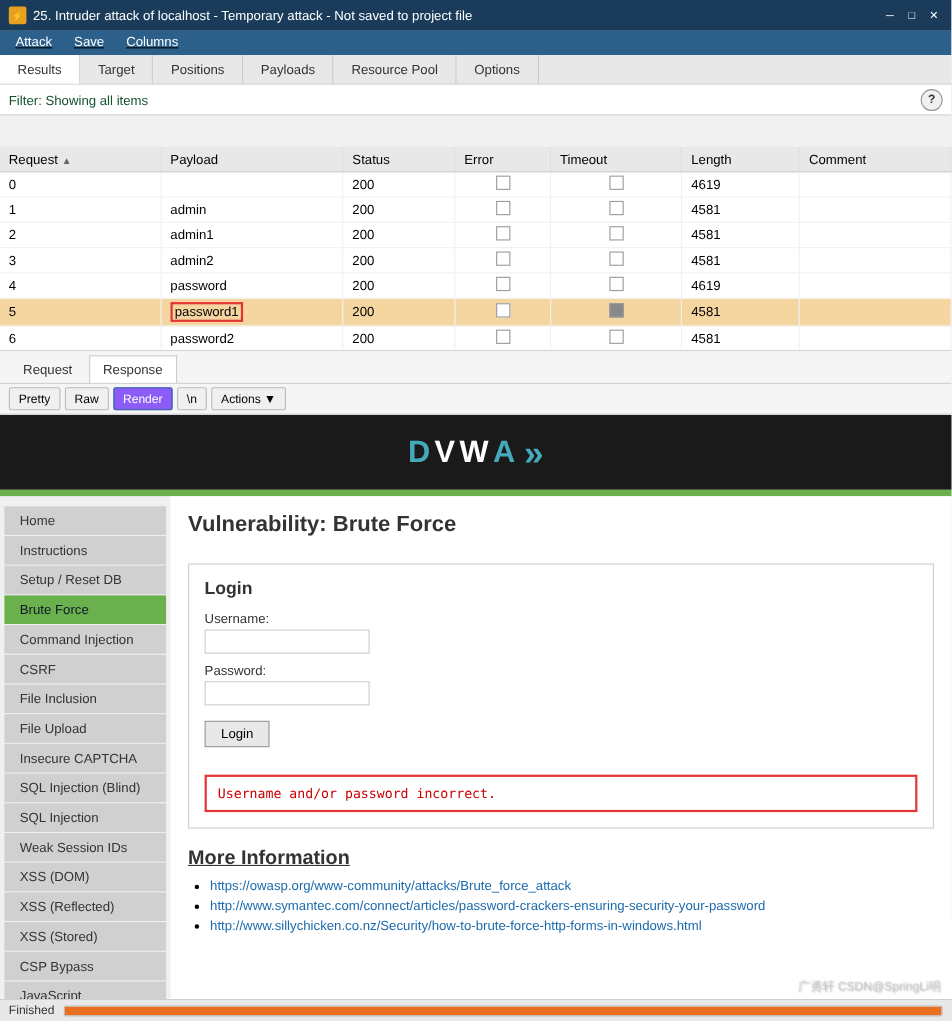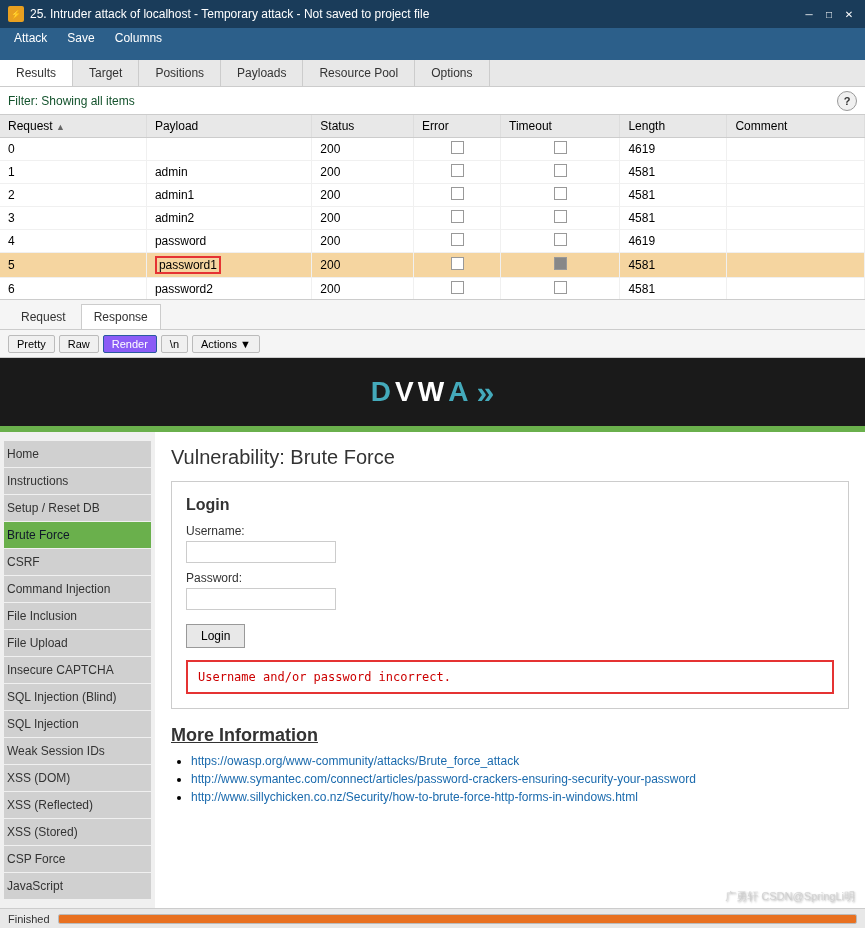--- a/index.html
+++ b/index.html
@@ -19,21 +19,22 @@
     .title-bar-left { display: flex; align-items: center; gap: 6px; }
     .title-bar-icon { width: 16px; height: 16px; background: #e8a020; border-radius: 2px; display: flex; align-items: center; justify-content: center; font-size: 10px; color: white; font-weight: bold; }
     .title-bar-controls { display: flex; gap: 4px; }
     .title-btn { width: 16px; height: 16px; border: none; cursor: pointer; display: flex; align-items: center; justify-content: center; font-size: 10px; color: white; background: transparent; }
 
     
     .menu-bar {
       background: #2c5f8a;
       display: flex;
       padding: 0 4px;
-      height: 32px;
+      height: 22px;
+      text-decoration: underline;
     }
     .menu-item {
       color: white;
       padding: 3px 10px;
       cursor: pointer;
       font-size: 12px;
     }
 
     
     .tabs-bar {
@@ -63,20 +64,21 @@
     }
     .filter-text { font-size: 12px; color: #14532d; }
     .help-btn { width: 20px; height: 20px; border: 1px solid #999; border-radius: 50%; background: #f0f0f0; cursor: pointer; display: flex; align-items: center; justify-content: center; font-size: 11px; font-weight: bold; color: #333; }
 
     
     .results-table {
       background: white;
       overflow-y: auto;
       height: 185px;
       border-bottom: 1px solid #ccc;
+      margin-top: 29px;
     }
     table { width: 100%; border-collapse: collapse; font-size: 12px; }
     thead th {
       background: #e8e8e8;
       padding: 4px 8px;
       border-bottom: 1px solid #ccc;
       border-right: 1px solid #ddd;
       text-align: left;
       font-weight: normal;
       cursor: pointer;
@@ -107,21 +109,20 @@
       border: 1px solid transparent;
       border-bottom: none;
       margin-right: 2px;
     }
     .req-res-tab.active { background: white; border-color: #ccc; border-bottom-color: white; }
 
     
     .render-toolbar {
       background: #f5f5f5;
       display: flex;
-      align-items: center;
       padding: 3px 8px;
       gap: 4px;
       border-bottom: 1px solid #ccc;
       height: 28px;
     }
     .render-btn {
       padding: 2px 8px;
       border: 1px solid #bbb;
       background: #f0f0f0;
       cursor: pointer;
@@ -168,41 +169,41 @@
     }
 
     
     .dvwa-sidebar {
       width: 155px;
       flex-shrink: 0;
       padding: 8px 0;
     }
     .sidebar-item {
       display: block;
-      padding: 6px 3px;
+      padding: 6px 14px;
       font-size: 12px;
       color: #333;
       cursor: pointer;
       background: #d0d0d0;
       margin: 1px 4px;
       text-decoration: none;
     }
     .sidebar-item.active { background: #6ab04c; color: #0f172a; font-weight: 500; }
 
     
     .dvwa-main {
       flex: 1;
       padding: 14px 16px;
       background: white;
     }
     .dvwa-main h2 {
       font-size: 20px;
-      font-weight: normal;
+      font-weight: bold;
       color: #333;
-      margin-bottom: 12px;
+      margin-bottom: 24px;
     }
 
     
     .login-box {
       border: 1px solid #ccc;
       padding: 14px;
       margin-bottom: 16px;
       background: white;
     }
     .login-box h3 { font-size: 16px; margin-bottom: 10px; color: #333; }
@@ -218,21 +219,21 @@
       border: 1px solid #999;
       background: #e8e8e8;
       padding: 4px 14px;
       cursor: pointer;
       font-size: 12px;
       margin-top: 6px;
     }
     .error-msg {
       border: 2px solid #e53333;
       padding: 8px 10px;
-      margin-top: 12px;
+      margin-top: 25px;
       font-family: monospace;
       font-size: 12px;
       color: #cc0000;
     }
 
     
     .more-info h3 { font-size: 18px; font-weight: bold; margin-bottom: 8px; color: #333; text-decoration: underline; }
     .more-info ul { list-style: disc; padding-left: 20px; }
     .more-info li { margin-bottom: 4px; }
     .more-info a { color: #1a6aad; text-decoration: none; font-size: 12px; }
@@ -424,32 +425,32 @@
     </div>
     <div class="dvwa-green-bar"></div>
 
     <div class="dvwa-body">
 
       <div class="dvwa-sidebar">
         <a class="sidebar-item">Home</a>
         <a class="sidebar-item">Instructions</a>
         <a class="sidebar-item">Setup / Reset DB</a>
         <a class="sidebar-item active">Brute Force</a>
+        <a class="sidebar-item">Command Injection</a>
         <a class="sidebar-item">CSRF</a>
-        <a class="sidebar-item">Command Injection</a>
         <a class="sidebar-item">File Inclusion</a>
         <a class="sidebar-item">File Upload</a>
         <a class="sidebar-item">Insecure CAPTCHA</a>
         <a class="sidebar-item">SQL Injection (Blind)</a>
         <a class="sidebar-item">SQL Injection</a>
         <a class="sidebar-item">Weak Session IDs</a>
         <a class="sidebar-item">XSS (DOM)</a>
         <a class="sidebar-item">XSS (Reflected)</a>
         <a class="sidebar-item">XSS (Stored)</a>
-        <a class="sidebar-item">CSP Force</a>
+        <a class="sidebar-item">CSP Bypass</a>
         <a class="sidebar-item">JavaScript</a>
         <div style="height:8px;"></div>
         <a class="sidebar-item">DVWA Security</a>
         <a class="sidebar-item">PHP Info</a>
       </div>
 
       <div class="dvwa-main">
         <h2>Vulnerability: Brute Force</h2>
 
         <div class="login-box">

